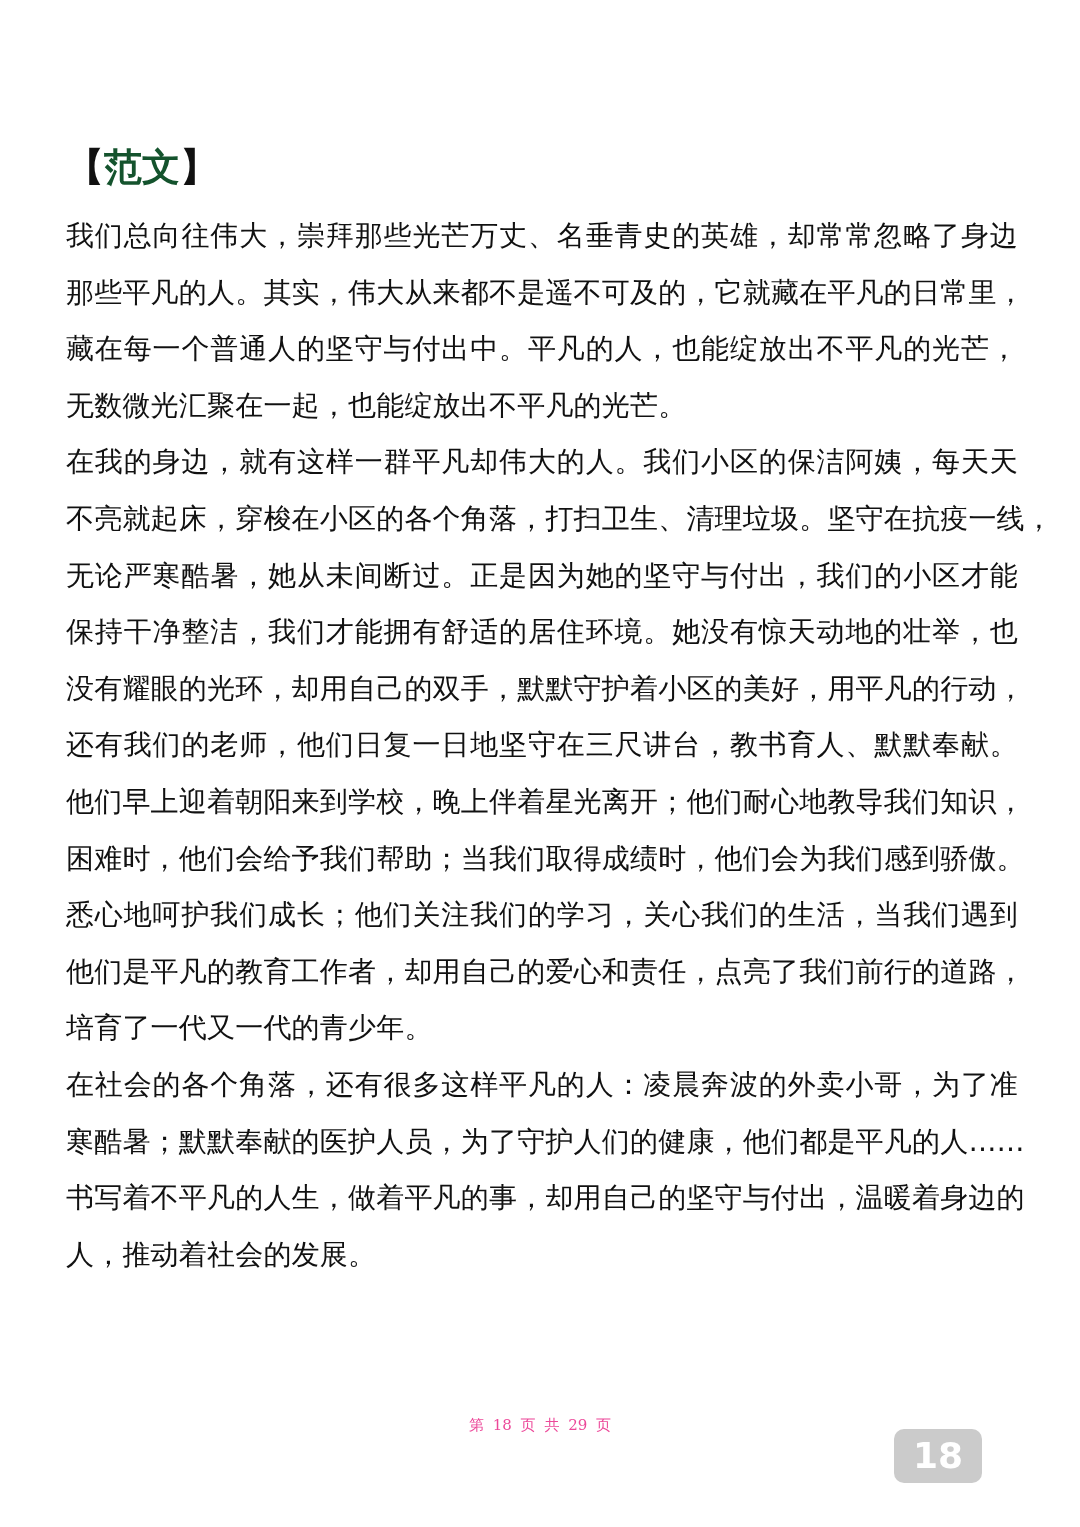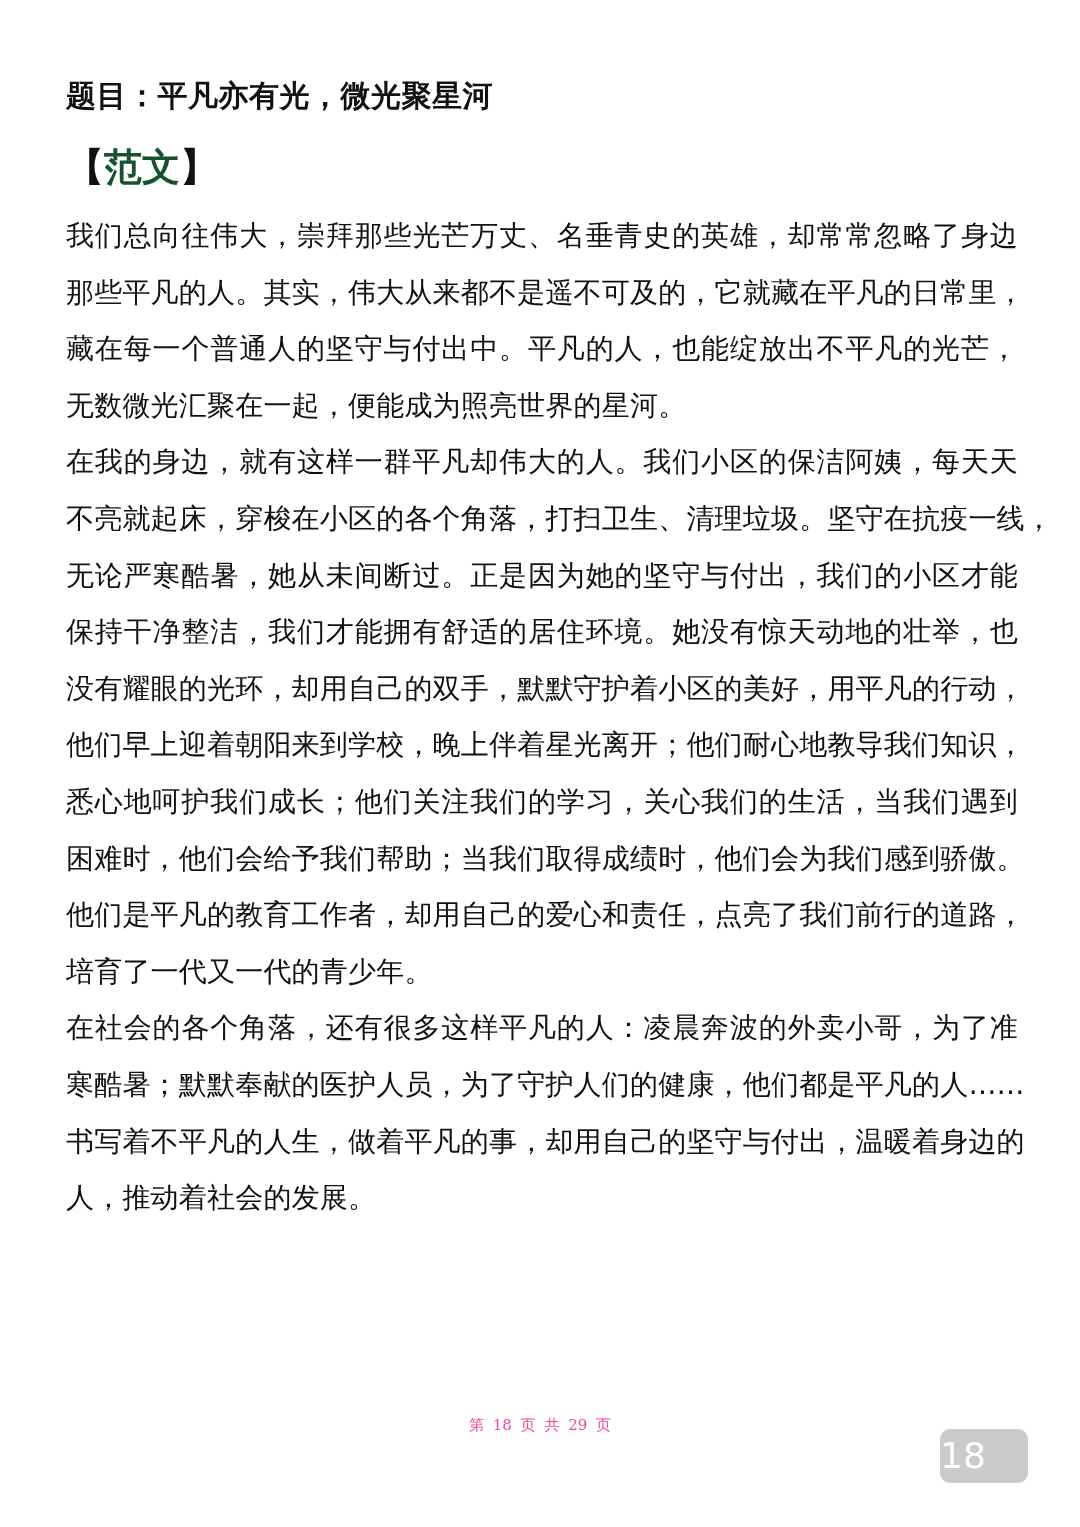--- a/index.html
+++ b/index.html
@@ -69,65 +69,66 @@
       width: 1080px;
       top: 1416px;
       text-align: center;
       font-family: "DejaVu Serif", "Liberation Serif", serif;
       font-size: 15px;
       color: #ec4899;
       word-spacing: 4px;
     }
     .page-badge {
       position: absolute;
-      left: 940px;
+      left: 894px;
       top: 1429px;
       width: 88px;
       height: 54px;
       border-radius: 10px;
       background: #cbcbcb;
       color: #ffffff;
       font-family: "DejaVu Sans", "Liberation Sans", sans-serif;
       font-size: 36px;
       line-height: 54px;
-      font-weight: normal;
+      text-align: center;
+      font-weight: bold;
     }
   </style>
 </head>
 <body>
 
 <div class="page">
 
-  <div class="title">题目：平凡亦有光，微光聚星河</div>
 
   <div class="section-heading">
     <span class="bracket">【</span><span class="label">范文</span><span class="bracket">】</span>
   </div>
 
   <div class="body">
 
     <div>
       <span class="line">我们总向往伟大，崇拜那些光芒万丈、名垂青史的英雄，却常常忽略了身边</span>
       <span class="line">那些平凡的人。其实，伟大从来都不是遥不可及的，它就藏在平凡的日常里，</span>
       <span class="line">藏在每一个普通人的坚守与付出中。平凡的人，也能绽放出不平凡的光芒，</span>
-      <span class="line last">无数微光汇聚在一起，便能成为照亮世界的星河。</span>
+      <span class="line last">无数微光汇聚在一起，也能绽放出不平凡的光芒。</span>
     </div>
 
     <div>
       <span class="line">在我的身边，就有这样一群平凡却伟大的人。我们小区的保洁阿姨，每天天</span>
       <span class="line">不亮就起床，穿梭在小区的各个角落，打扫卫生、清理垃圾。坚守在抗疫一线，</span>
       <span class="line">无论严寒酷暑，她从未间断过。正是因为她的坚守与付出，我们的小区才能</span>
       <span class="line">保持干净整洁，我们才能拥有舒适的居住环境。她没有惊天动地的壮举，也</span>
       <span class="line">没有耀眼的光环，却用自己的双手，默默守护着小区的美好，用平凡的行动，</span>
     </div>
 
     <div>
+      <span class="line">还有我们的老师，他们日复一日地坚守在三尺讲台，教书育人、默默奉献。</span>
       <span class="line">他们早上迎着朝阳来到学校，晚上伴着星光离开；他们耐心地教导我们知识，</span>
+      <span class="line">困难时，他们会给予我们帮助；当我们取得成绩时，他们会为我们感到骄傲。</span>
       <span class="line">悉心地呵护我们成长；他们关注我们的学习，关心我们的生活，当我们遇到</span>
-      <span class="line">困难时，他们会给予我们帮助；当我们取得成绩时，他们会为我们感到骄傲。</span>
       <span class="line">他们是平凡的教育工作者，却用自己的爱心和责任，点亮了我们前行的道路，</span>
       <span class="line last">培育了一代又一代的青少年。</span>
     </div>
 
     <div>
       <span class="line">在社会的各个角落，还有很多这样平凡的人：凌晨奔波的外卖小哥，为了准</span>
       <span class="line">寒酷暑；默默奉献的医护人员，为了守护人们的健康，他们都是平凡的人……</span>
       <span class="line">书写着不平凡的人生，做着平凡的事，却用自己的坚守与付出，温暖着身边的</span>
       <span class="line last">人，推动着社会的发展。</span>
     </div>

